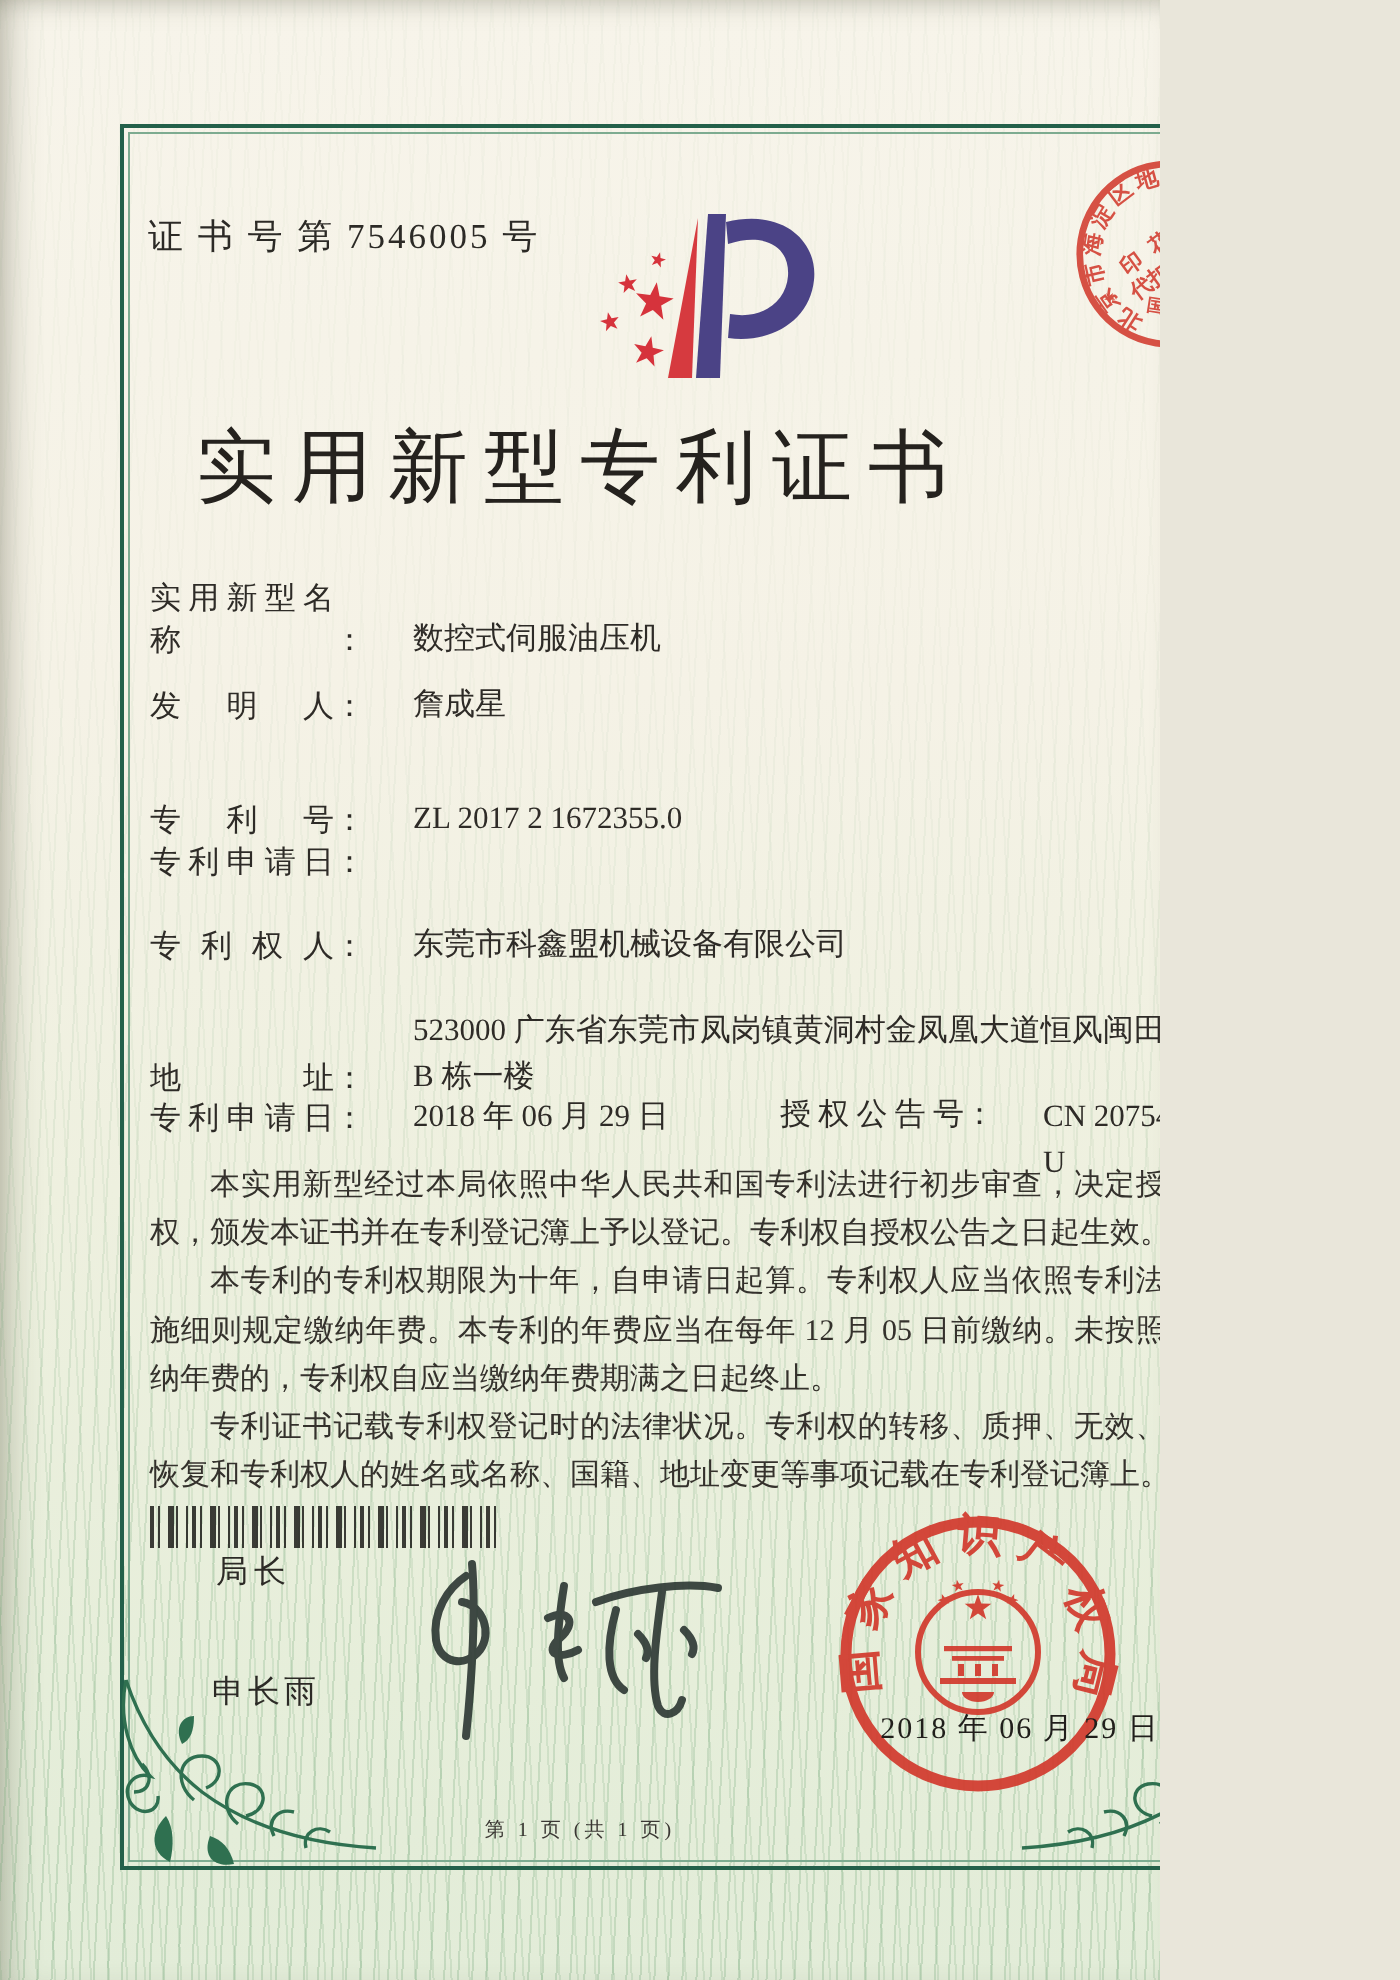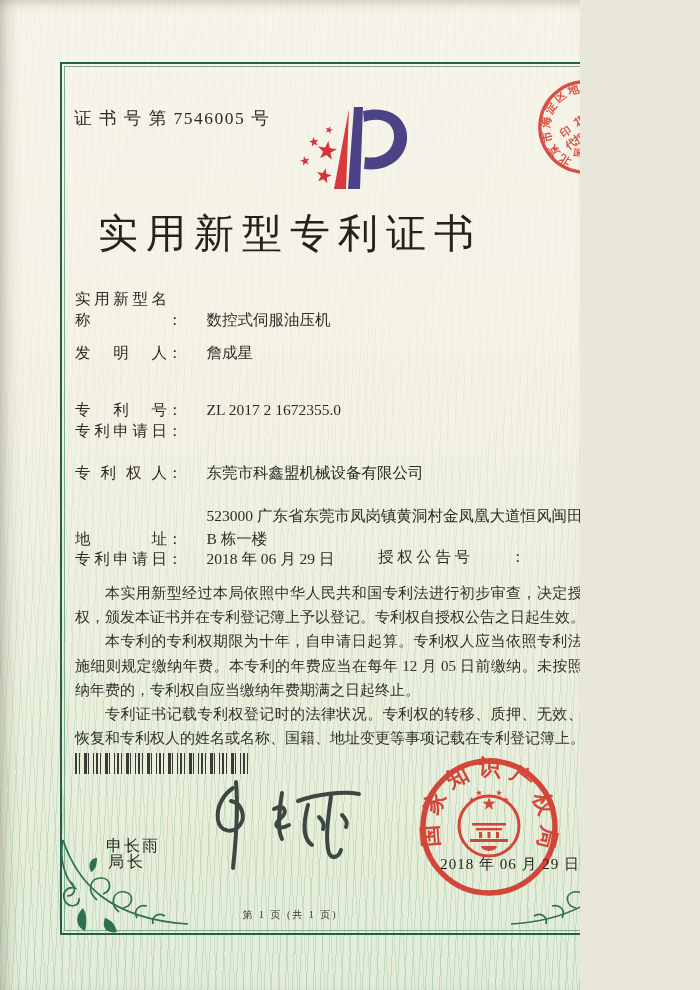--- a/index.html
+++ b/index.html
@@ -36,36 +36,36 @@
   .title {
     position:absolute; left:0; right:0; top:206px; text-align:center;
     font-size:40px; font-weight:400; letter-spacing:8px; color:#25221e;
   }
   .fields { position:absolute; left:75px; top:0; width:554px; font-size:15.5px; color:#2e2b27; }
   .frow { position:absolute; display:flex; align-items:flex-end; width:554px; }
   .flabel { display:inline-block; width:92px; text-align:justify; text-align-last:justify; flex:0 0 92px; }
   .fcolon { flex:0 0 auto; }
   .fvalue { margin-left:24px; line-height:23px; }
   .r1{top:289px}.r2{top:341px}.r3{top:398px}.r4{top:421px}.r5{top:461px}.r6{top:504px}.r7{top:547px}
-  .grant-group { position:absolute; left:303px; top:0; display:flex;gap:40px; }
+  .grant-group { position:absolute; left:315px; top:0; display:flex; }
   .paragraphs {
     position:absolute; left:75px; top:581px; width:554px;
     font-size:15px; line-height:24.2px; color:#34312c; text-align:justify;
   }
   .paragraphs p { text-indent:2em; }
   .barcode {
     position:absolute; left:75px; top:753px; width:176px; height:21px; opacity:.88;
     background:repeating-linear-gradient(90deg,
       #23231f 0 2px, transparent 2px 4px,
       #23231f 4px 5px, transparent 5px 9px,
       #23231f 9px 12px, transparent 12px 13px,
       #23231f 13px 14px, transparent 14px 18px,
       #23231f 18px 19px, transparent 19px 21px);
   }
-  .signer-title { position:absolute; left:108px; top:852px; font-size:16px; letter-spacing:3px; color:#2c2a26;
+  .signer-title { position:absolute; left:108px; top:776px; font-size:16px; letter-spacing:3px; color:#2c2a26;
     font-family:"Liberation Sans","DejaVu Sans",sans-serif; }
   .signer-name  { position:absolute; left:106px; top:836px; font-size:16px; letter-spacing:2px; color:#2c2a26;
     font-family:"Liberation Sans","DejaVu Sans",sans-serif; }
   .signature { position:absolute; left:195px; top:778px; width:175px; height:98px; }
   .seal { position:absolute; left:404px; top:742px; width:170px; height:170px; opacity:.93; }
   .seal-date {
     position:absolute; left:425px; top:855px; width:170px; text-align:center;
     font-size:15px; color:#201e1b; letter-spacing:1px; z-index:5;
   }
   .tax-stamp {

